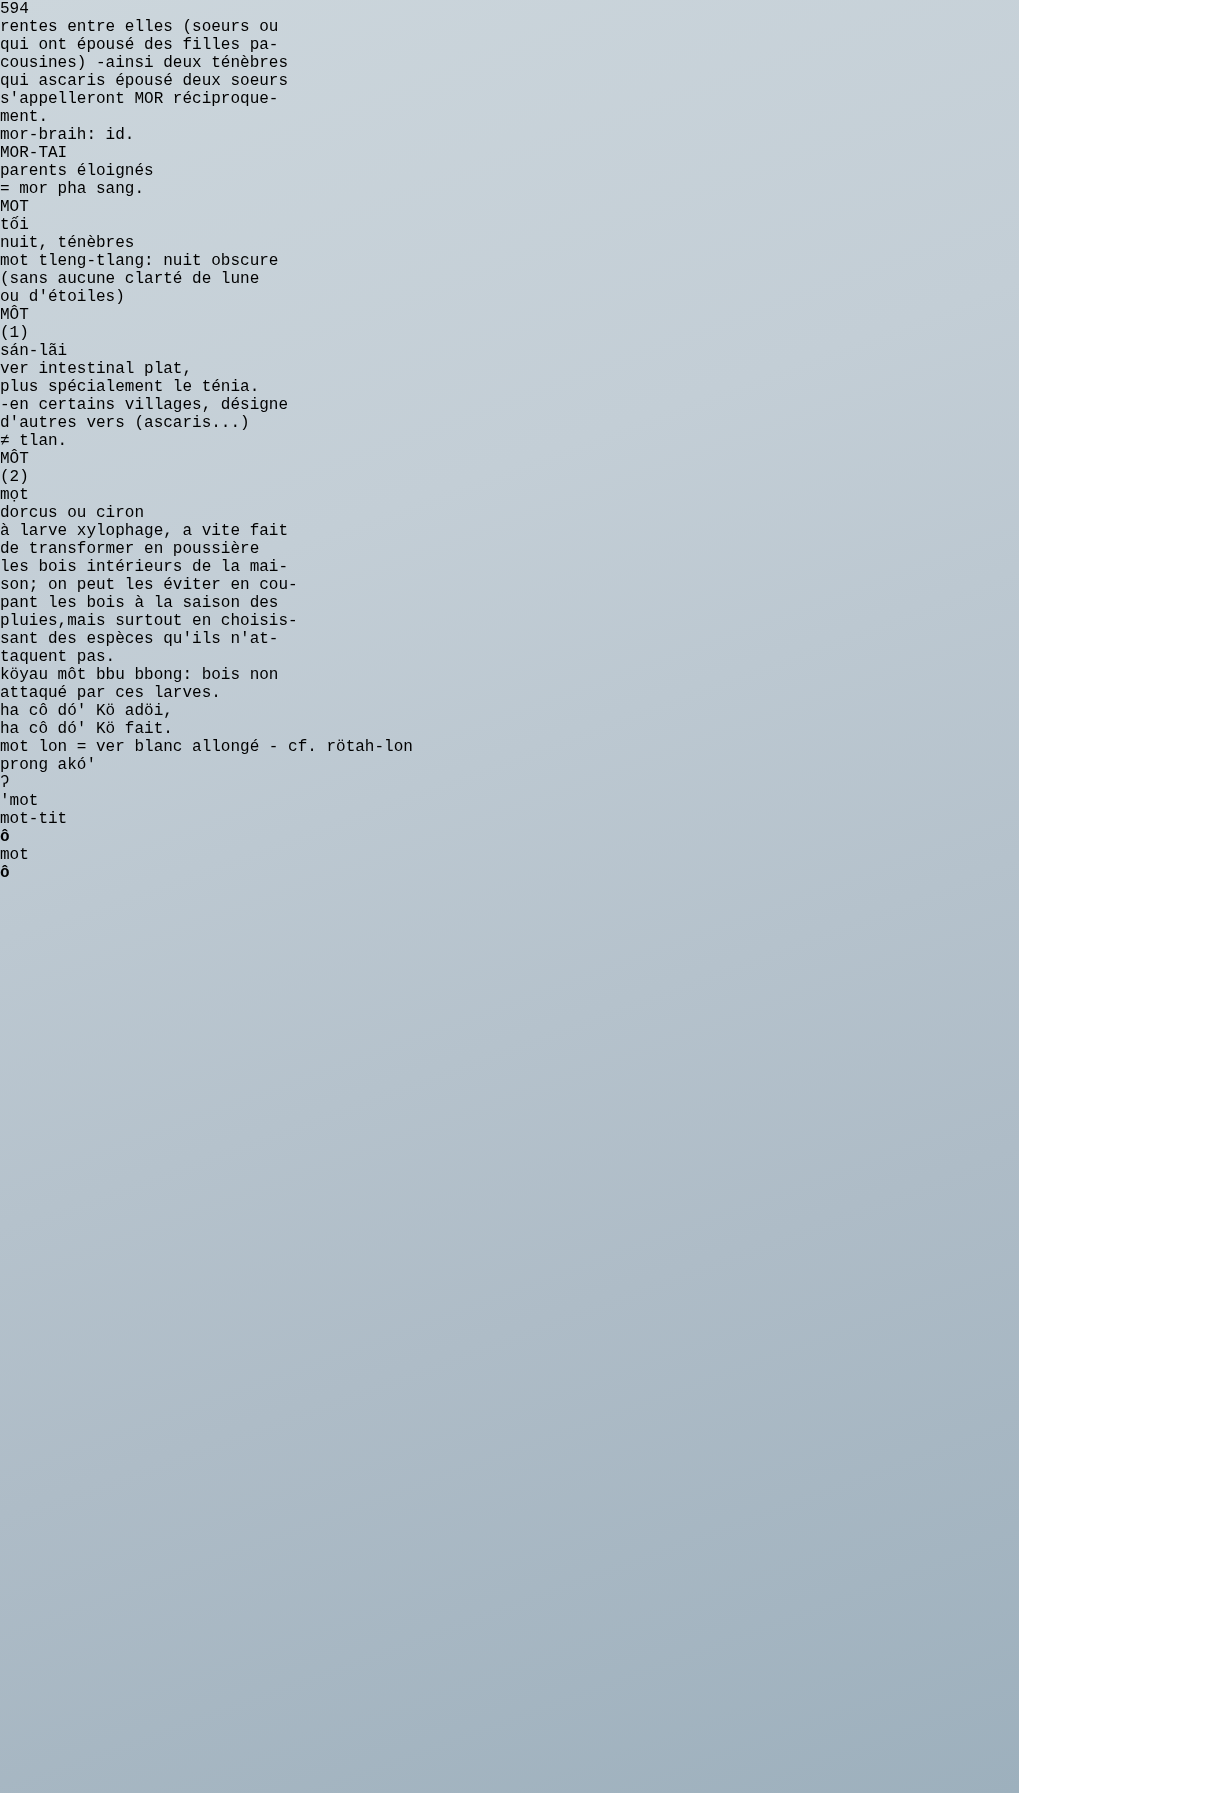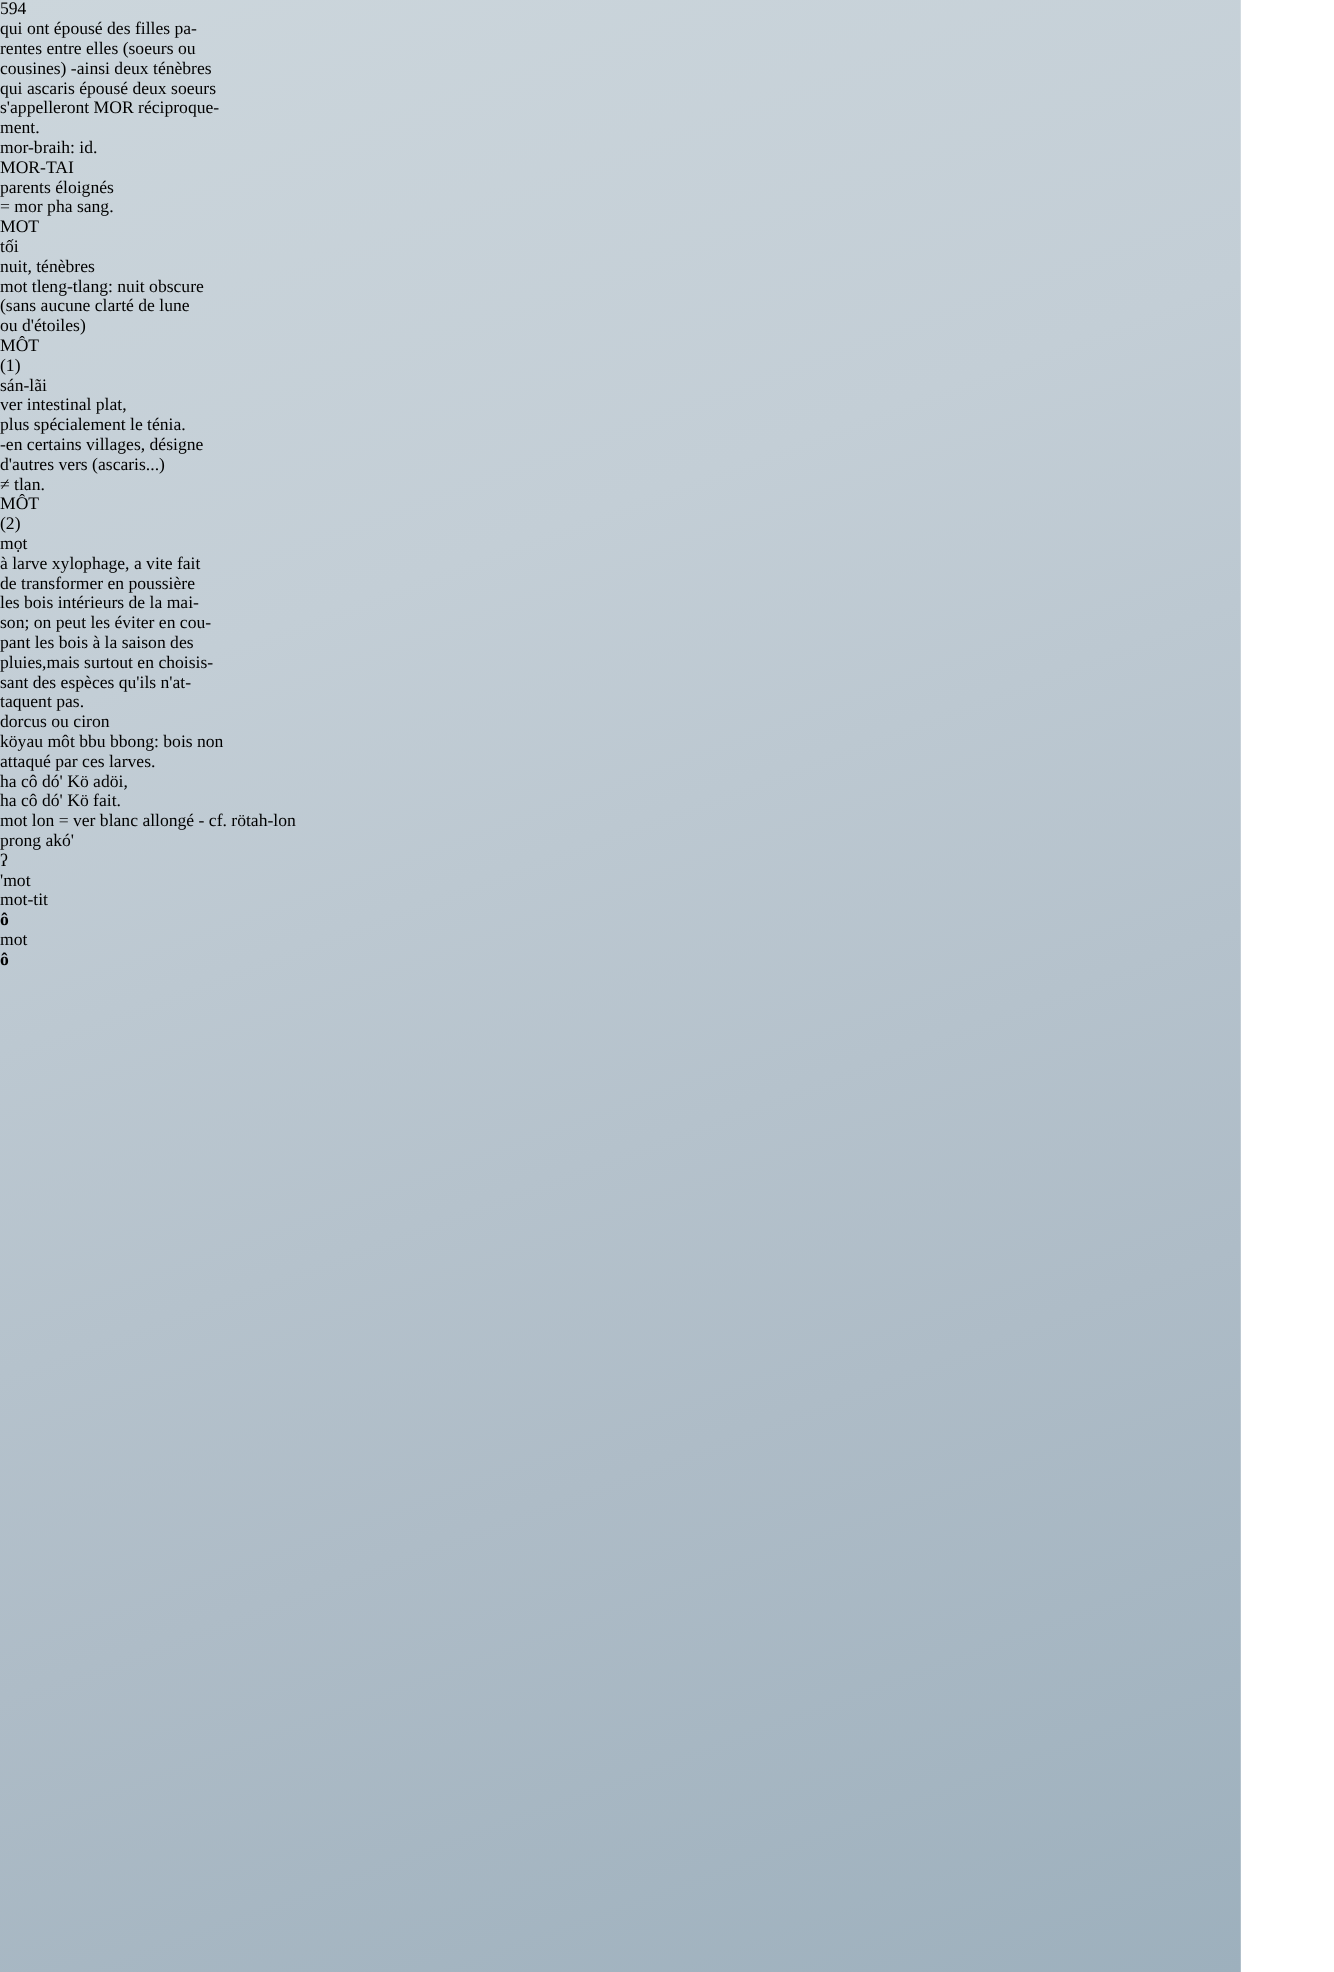--- a/index.html
+++ b/index.html
@@ -1,18 +1,18 @@
 <!DOCTYPE html>
 <html><head>
 <meta charset="utf-8">
 <style>
   html,body{margin:0;padding:0;}
-  #photo{position:relative;width:1128px;height:1793px;overflow:hidden;
+  #photo{position:relative;width:1019px;height:1793px;overflow:hidden;
     background:linear-gradient(160deg,#ccd6dc 0%,#c3ced6 30%,#aebcc7 70%,#9db0bd 100%);
-    font-family:Liberation Serif, serif;}
+    font-family:Liberation Mono, monospace;}
   
   .strip{position:absolute;}
   #s1{left:2px;top:320px;width:22px;height:1230px;background:linear-gradient(90deg,#7e5f45,#95735->;border-radius:12px;}
   #s1{background:linear-gradient(90deg,#7e5f45,#957354);border-radius:12px;}
   #s2{left:10px;top:140px;width:44px;height:1570px;background:linear-gradient(90deg,#a98361,#c49d77);border-radius:26px;}
   #s3{left:44px;top:104px;width:54px;height:1628px;background:linear-gradient(90deg,#d0a980,#b79171);border-radius:30px;}
   #s4{left:88px;top:84px;width:52px;height:1652px;background:linear-gradient(90deg,#c49b75,#aa8462);border-radius:26px;}
   #s5{left:130px;top:70px;width:54px;height:1668px;background:linear-gradient(90deg,#d5ae87,#bf9771);border-radius:22px;}
   #s6{left:174px;top:56px;width:58px;height:1688px;background:linear-gradient(90deg,#cba47d,#b58e69);border-radius:18px;}
   #stacktex{left:0;top:60px;width:232px;height:1690px;
@@ -149,22 +149,22 @@
   <div id="slitBtail"></div>
   <div id="slitA"></div>
   <div id="notchA"></div>
   <div id="slitB"></div>
   <div id="notchB"></div>
   <div id="trwedge"></div>
 
   <div class="t" id="pgnum">594</div>
 
   <div class="t tblock" id="para1">
+    <div>rentes entre elles (soeurs ou</div>
     <div>qui ont épousé des filles pa-</div>
-    <div>rentes entre elles (soeurs ou</div>
     <div>cousines) -ainsi deux ténèbres</div>
     <div>qui ascaris épousé deux soeurs</div>
     <div>s'appelleront MOR réciproque-</div>
     <div>ment.</div>
   </div>
 
   <div class="t" id="morbraih">mor-braih: id.</div>
 
   <div class="t" id="mortai">MOR-TAI</div>
   <div class="t" id="mortaigloss">parents éloignés</div>
@@ -186,31 +186,31 @@
   <div class="t" id="mot1g2">plus spécialement le ténia.</div>
   <div class="t tblock" id="mot1note">
     <div>-en certains villages, désigne</div>
     <div>d'autres vers (ascaris...)</div>
   </div>
   <div class="t" id="mot1contrast">≠ tlan.</div>
 
   <div class="t" id="mot2hw">MÔT</div>
   <div class="t" id="mot2num">(2)</div>
   <div class="t viet" id="mot2viet">mọt</div>
+  <div class="t" id="mot2gloss">dorcus ou ciron</div>
   <div class="t tblock" id="mot2body">
     <div>à larve xylophage, a vite fait</div>
     <div>de transformer en poussière</div>
     <div>les bois intérieurs de la mai-</div>
     <div>son; on peut les éviter en cou-</div>
     <div>pant les bois à la saison des</div>
     <div>pluies,mais surtout en choisis-</div>
     <div>sant des espèces qu'ils n'at-</div>
     <div>taquent pas.</div>
   </div>
-  <div class="t" id="mot2gloss">dorcus ou ciron</div>
   <div class="t" id="mot2ex1">köyau môt bbu bbong: bois non</div>
   <div class="t" id="mot2ex2">attaqué par ces larves.</div>
 
   <div class="ink" id="inkA">ha cô dó' Kö adöi,</div>
   <div class="ink" id="inkB">ha cô dó' Kö fait.</div>
   <div class="ink" id="inkC">mot lon = ver blanc allongé - cf. rötah-lon</div>
   <div class="ink" id="inkD">prong akó'</div>
   <div id="inkblot"></div>
 
   <div class="pcircle" id="pcirc1">

